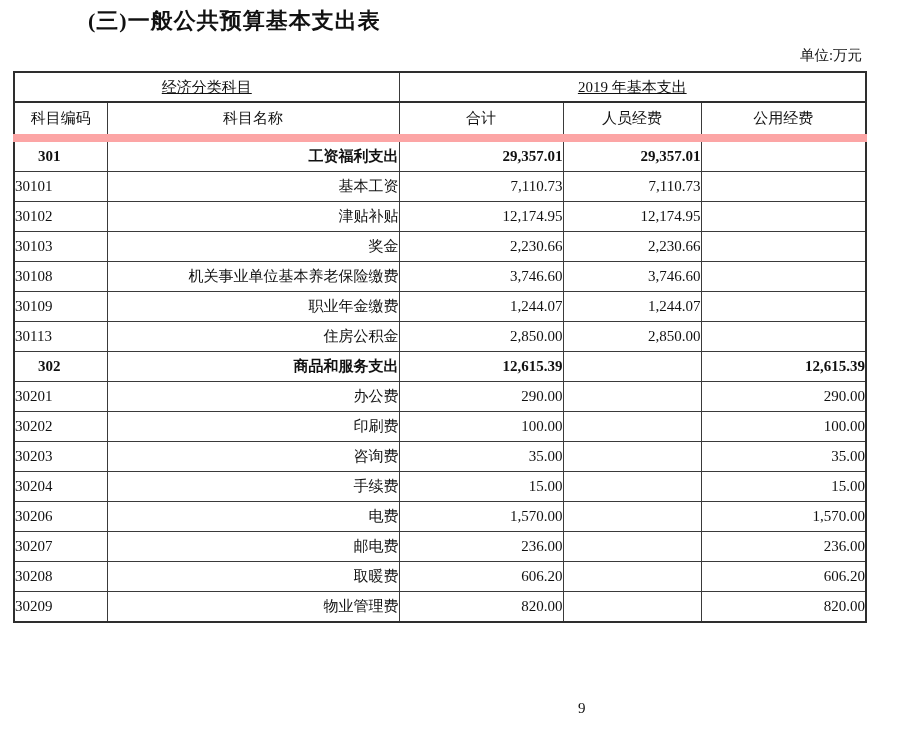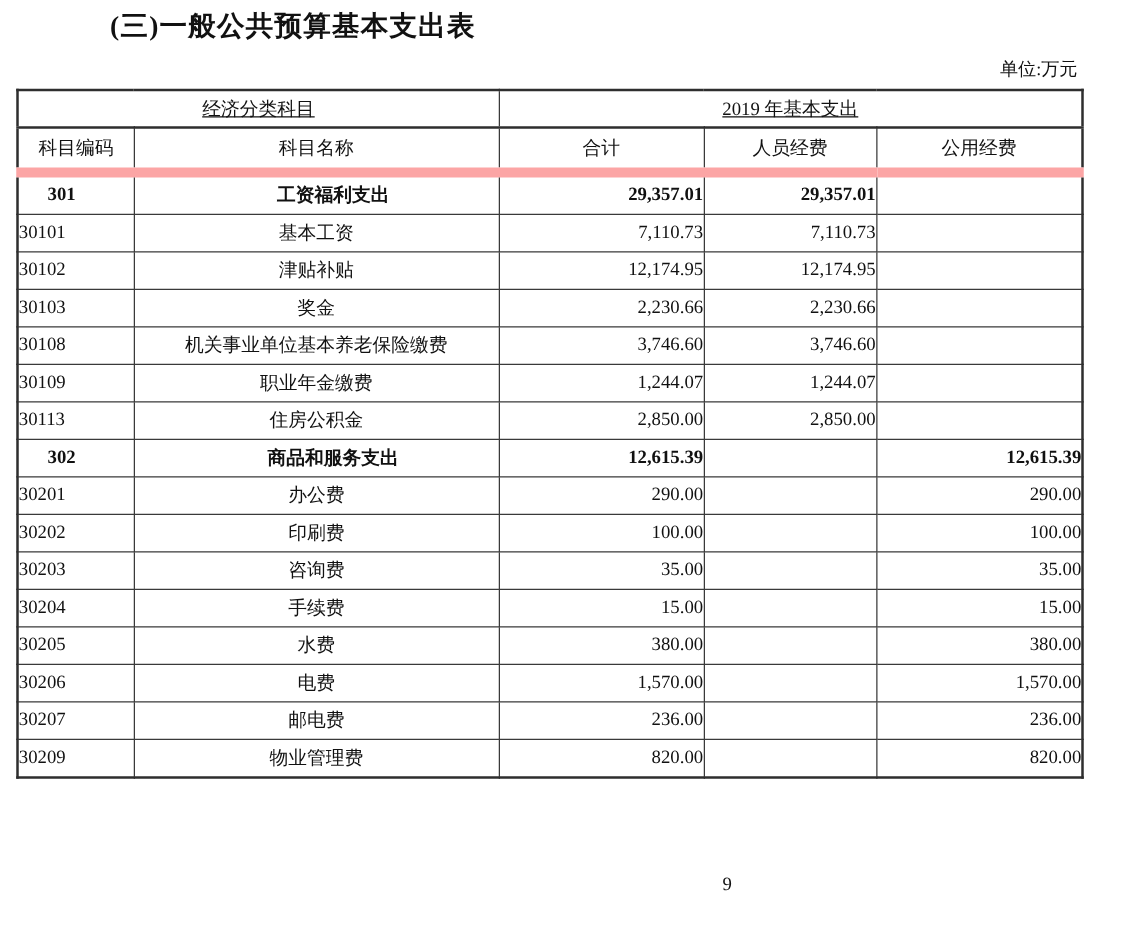--- a/index.html
+++ b/index.html
@@ -43,21 +43,21 @@
     border: 1px solid #3a3a3a;
     padding: 0;
     font-weight: normal;
     overflow: hidden;
     white-space: nowrap;
   }
   thead tr.h1 th { height: 28px; border-bottom: 2px solid #2e2e2e; text-align: center; text-decoration: underline; }
   thead tr.h2 th { height: 31px; border-bottom: 8px solid #fca5a5; text-align: center; }
   tbody td { height: 29px; }
   td.code { padding-left: 10px; text-align: left; }
-  td.name { padding-left: 9px;  text-align: center; font-family: Liberation Mono, monospace; }
+  td.name { padding-left: 9px;  text-align: right; font-family: Liberation Mono, monospace; }
   td.num  { padding-right: 12px; text-align: right; margin-top: 44px; }
   tr.section-row td { font-weight: bold; padding-left: 23px; }
   tr.section-row td.name { padding-left: 27px; }
   .page-number {
     position: absolute;
     left: 578px;
     top: 700px;
     font-size: 15px;
   }
 </style>
@@ -167,41 +167,41 @@
     <td class="num">35.00</td>
   </tr>
       <tr>
     <td class="code">30204</td>
     <td class="name">手续费</td>
     <td class="num">15.00</td>
     <td class="num"></td>
     <td class="num">15.00</td>
   </tr>
       <tr>
-    <td class="code">30205</td>
-    <td class="name">水费</td>
-    <td class="num">380.00</td>
-    <td class="num"></td>
-    <td class="num">380.00</td>
-  </tr>
-      <tr>
     <td class="code">30206</td>
     <td class="name">电费</td>
     <td class="num">1,570.00</td>
     <td class="num"></td>
     <td class="num">1,570.00</td>
   </tr>
       <tr>
     <td class="code">30207</td>
     <td class="name">邮电费</td>
     <td class="num">236.00</td>
     <td class="num"></td>
     <td class="num">236.00</td>
   </tr>
       <tr>
+    <td class="code">30208</td>
+    <td class="name">取暖费</td>
+    <td class="num">606.20</td>
+    <td class="num"></td>
+    <td class="num">606.20</td>
+  </tr>
+      <tr>
     <td class="code">30209</td>
     <td class="name">物业管理费</td>
     <td class="num">820.00</td>
     <td class="num"></td>
     <td class="num">820.00</td>
   </tr>
     </tbody>
 </table>
 
 <div class="page-number">9</div>

